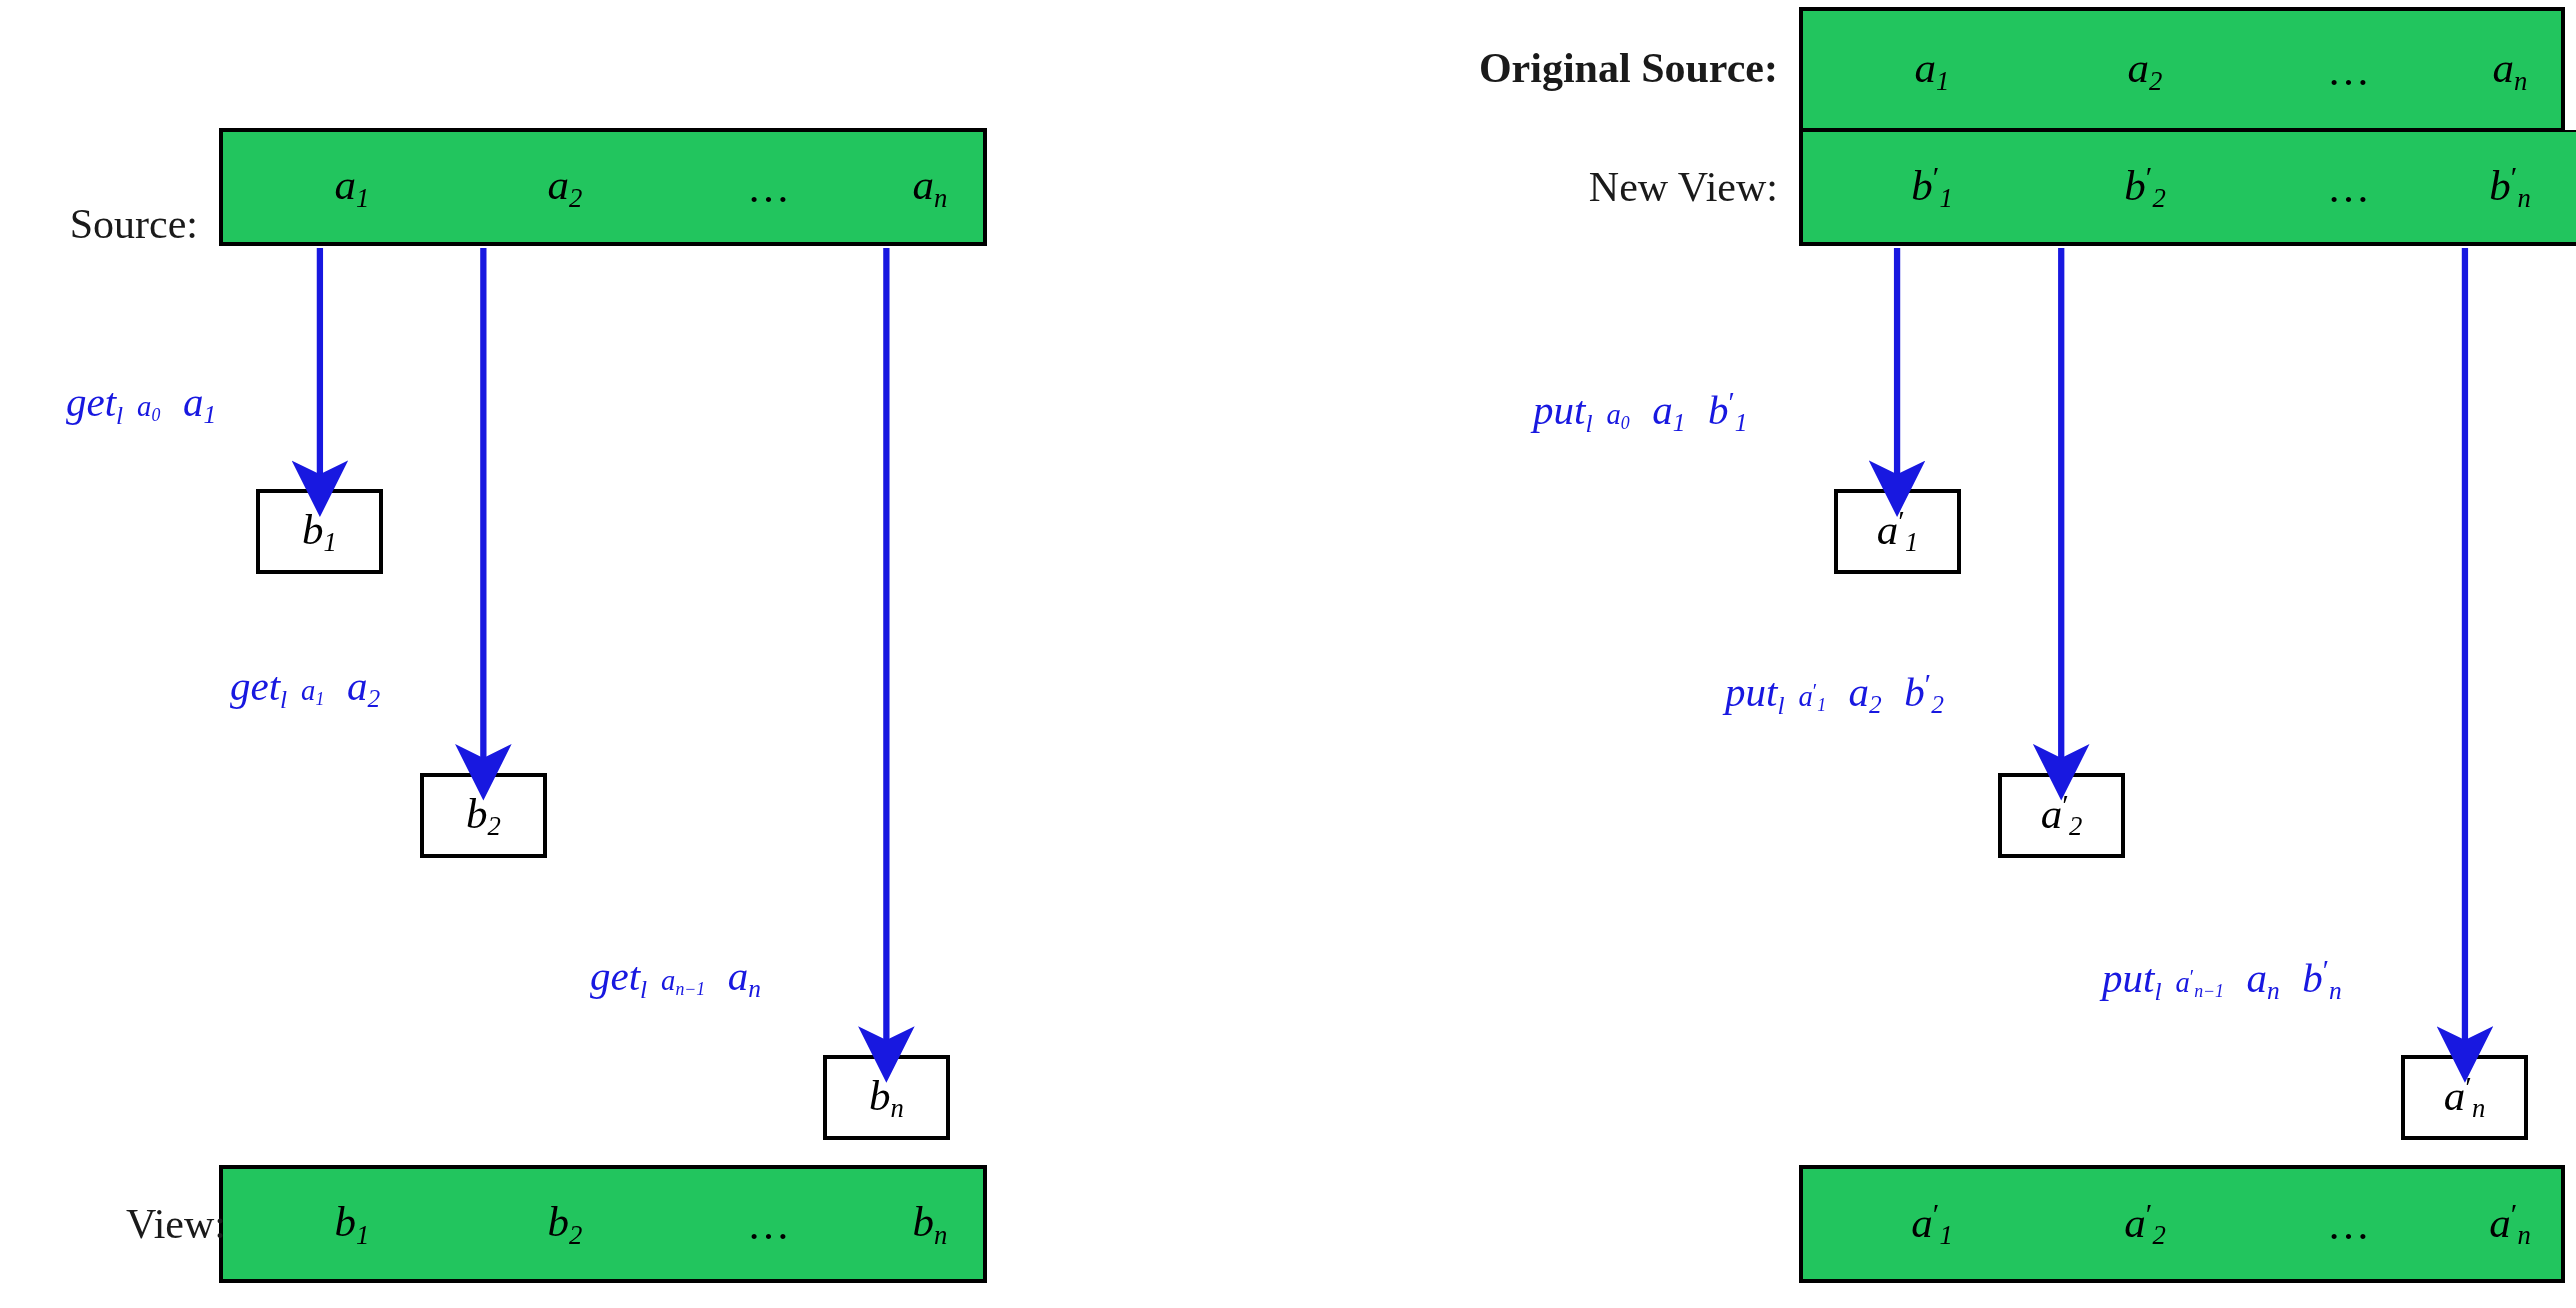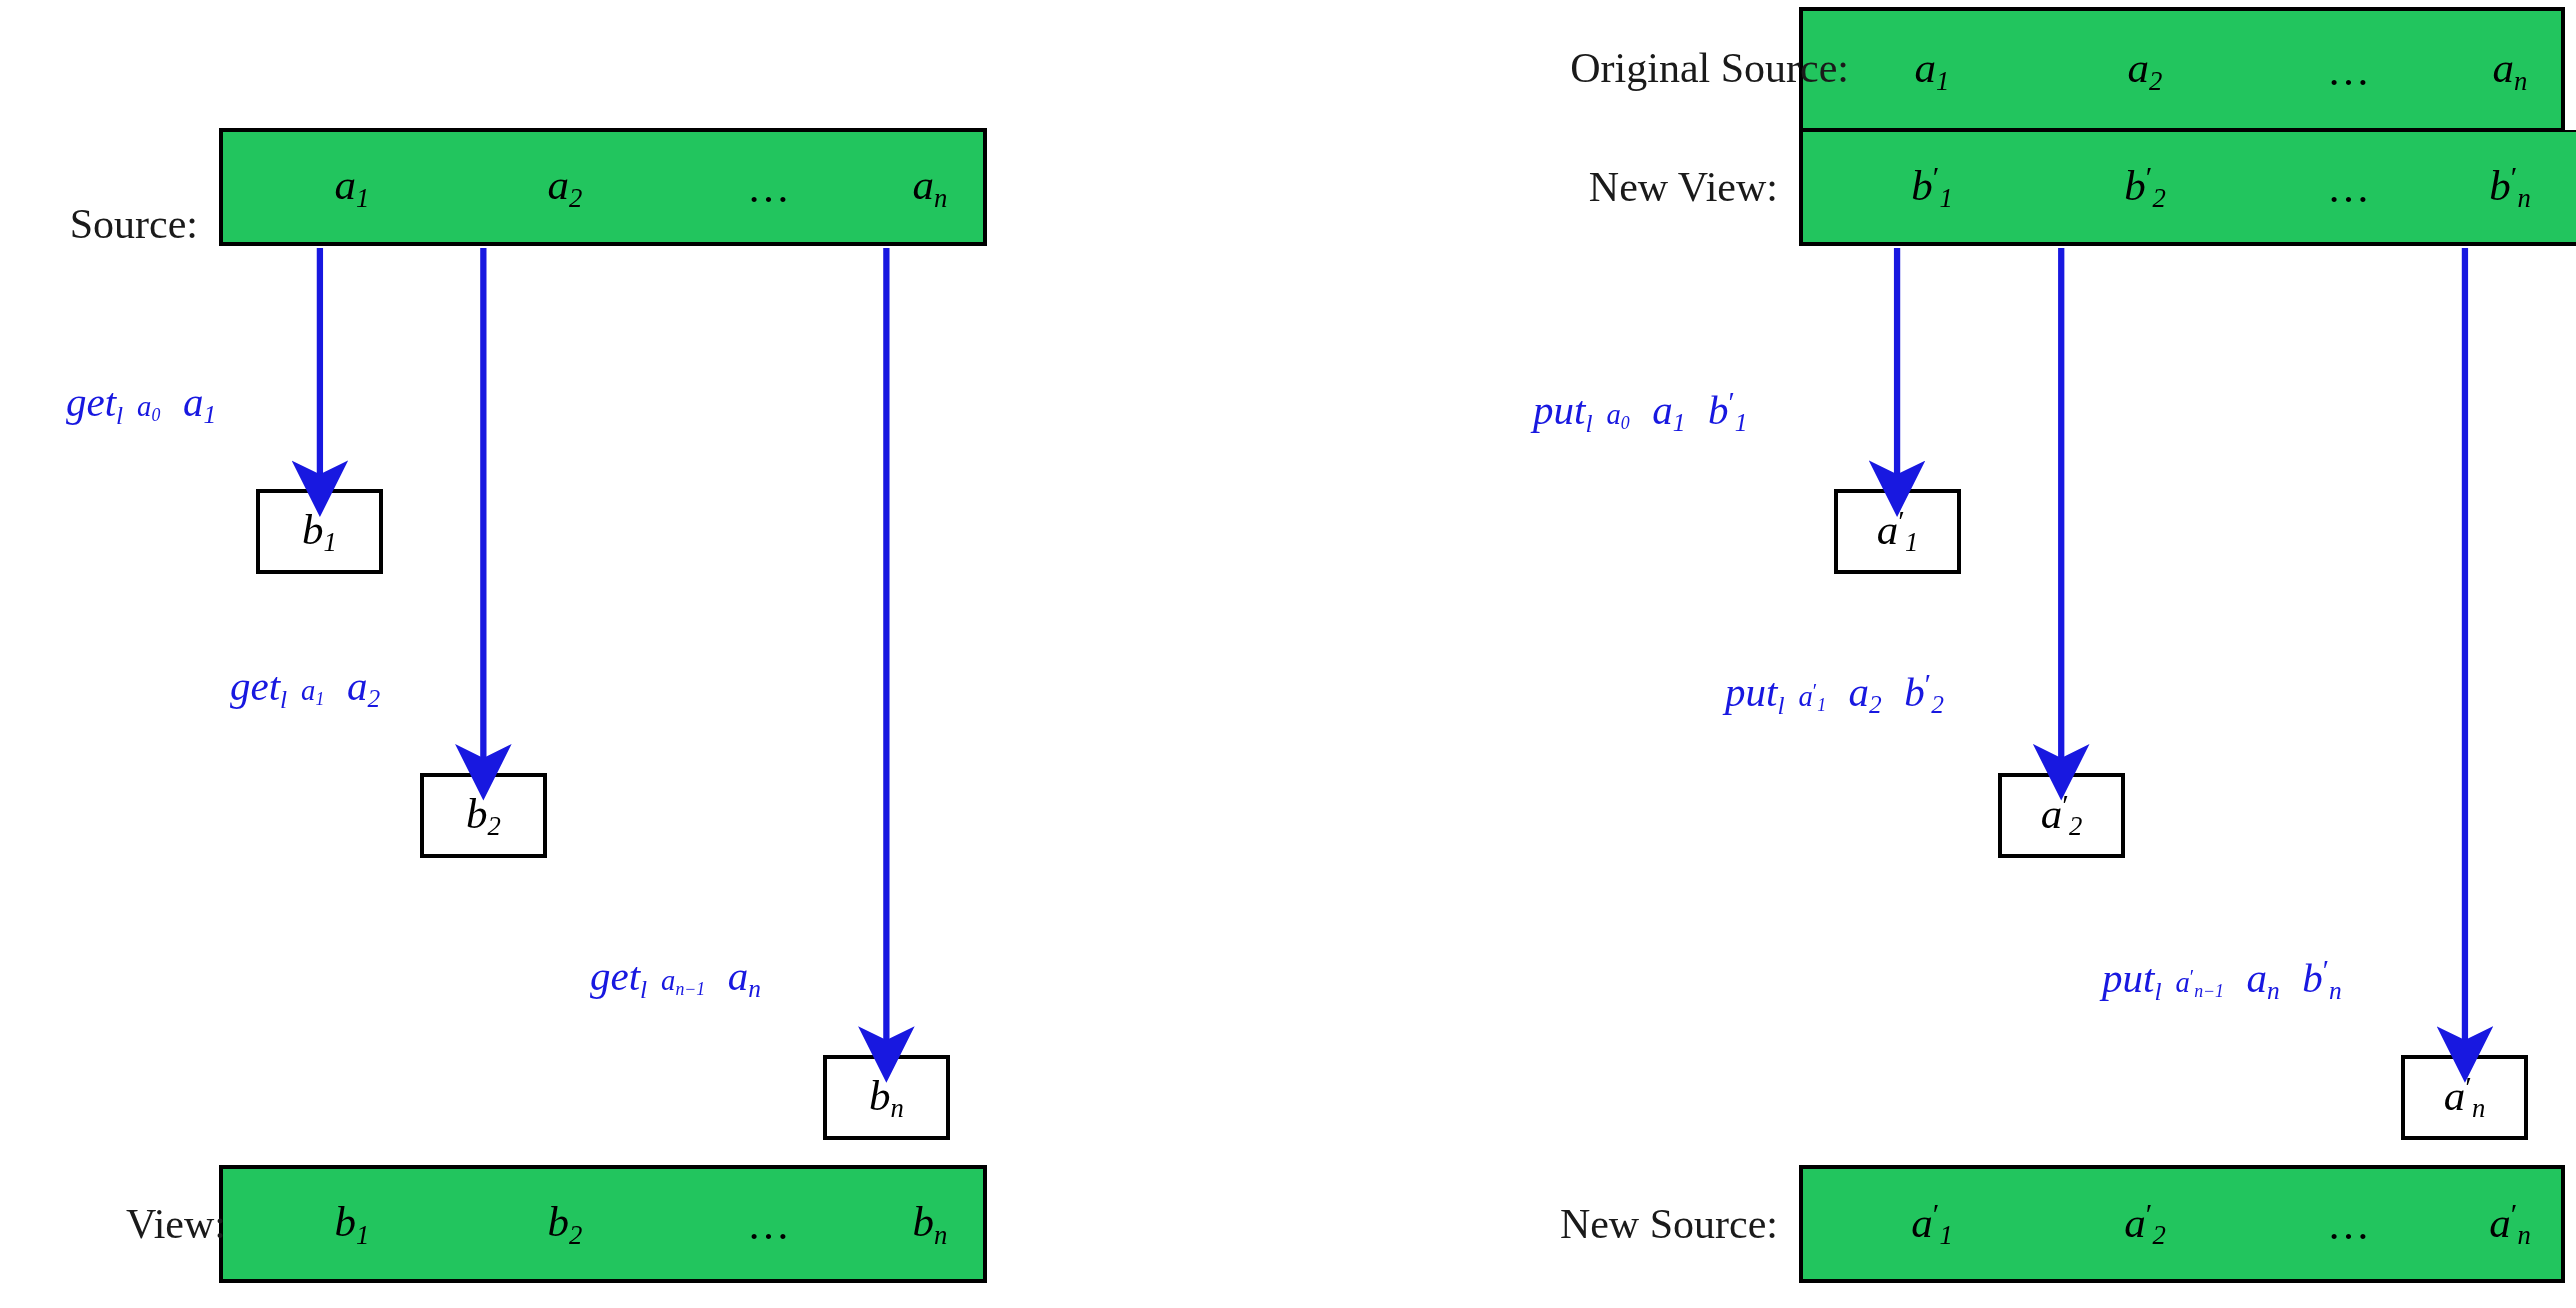--- a/index.html
+++ b/index.html
@@ -175,21 +175,21 @@
       <i>a</i><sub>1</sub>
     </span>
     <span class="cell" style="left:342px;">
       <i>a</i><sub>2</sub>
     </span>
     <span class="cell dots" style="left:549px;">…</span>
     <span class="cell" style="left:707px;">
       <i>a</i><sub>n</sub>
     </span>
   </div>
-  <div class="caption right-align" style="left:1398px; top:68px; width:451px;">Original Source:</div>
+  <div class="caption right-align" style="left:1327px; top:68px; width:451px;font-weight:bold;">Original Source:</div>
 
   <div class="arr-box stacked-bot" style="left:1799px; top:130px; width:886px; height:116px;">
     <span class="cell" style="left:129px;">
       <i>b</i><sup class="upr">′</sup><sub>1</sub>
     </span>
     <span class="cell" style="left:342px;">
       <i>b</i><sup class="upr">′</sup><sub>2</sub>
     </span>
     <span class="cell dots" style="left:549px;">…</span>
     <span class="cell" style="left:707px;">
@@ -231,21 +231,20 @@
       <i>a</i><sup class="upr">′</sup><sub>1</sub>
     </span>
     <span class="cell" style="left:342px;">
       <i>a</i><sup class="upr">′</sup><sub>2</sub>
     </span>
     <span class="cell dots" style="left:549px;">…</span>
     <span class="cell" style="left:707px;">
       <i>a</i><sup class="upr">′</sup><sub>n</sub>
     </span>
   </div>
-  <div class="caption right-align" style="left:1327px; top:1224px; width:451px;">New Source:</div>
 
   <svg class="overlay" viewBox="0 0 3688 1874" xmlns="http://www.w3.org/2000/svg">
     <defs>
       <marker id="ah" markerWidth="9" markerHeight="9" refX="3.2" refY="4.5" orient="auto" markerUnits="strokeWidth">
         <path d="M0,0 L9,4.5 L0,9 L2.2,4.5 z" fill="#1818e0"></path>
       </marker>
     </defs>
 
     <line x1="458" y1="355" x2="458" y2="688" stroke="#1818e0" stroke-width="9" marker-end="url(#ah)"></line>
 

